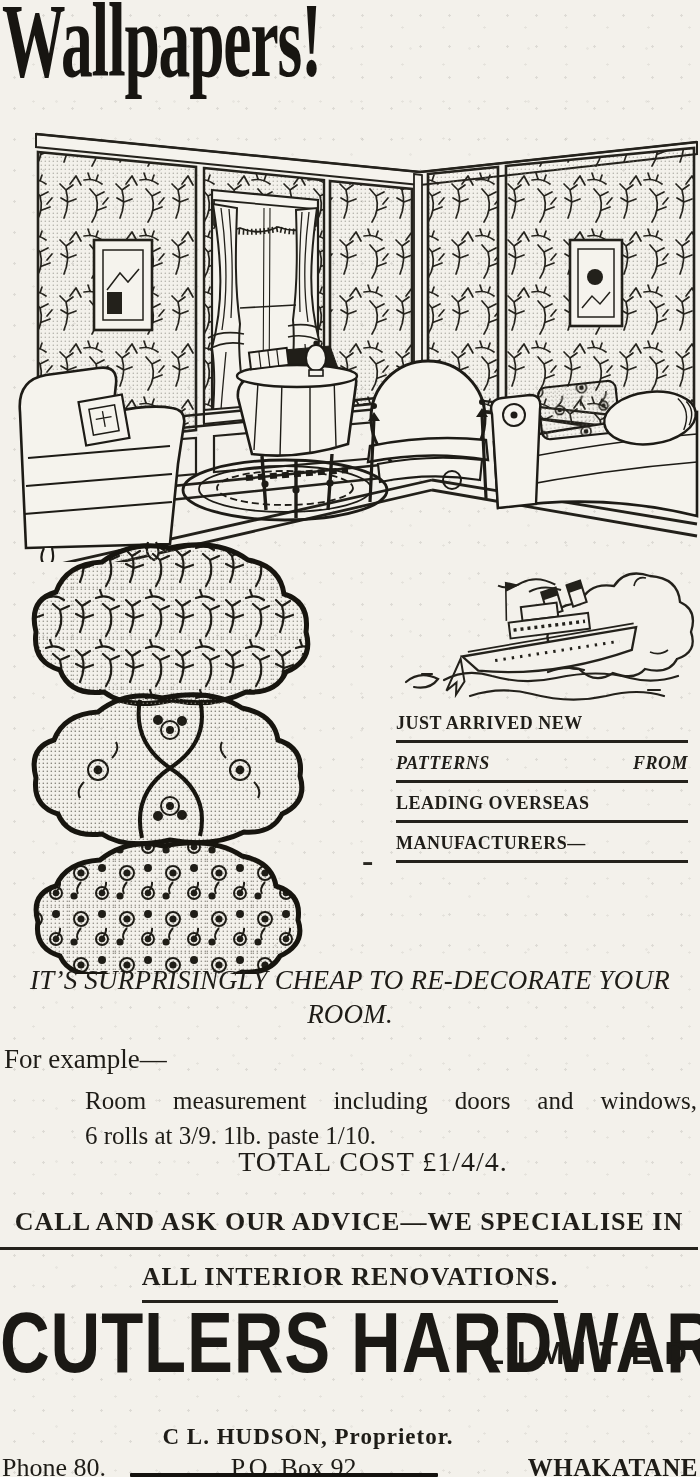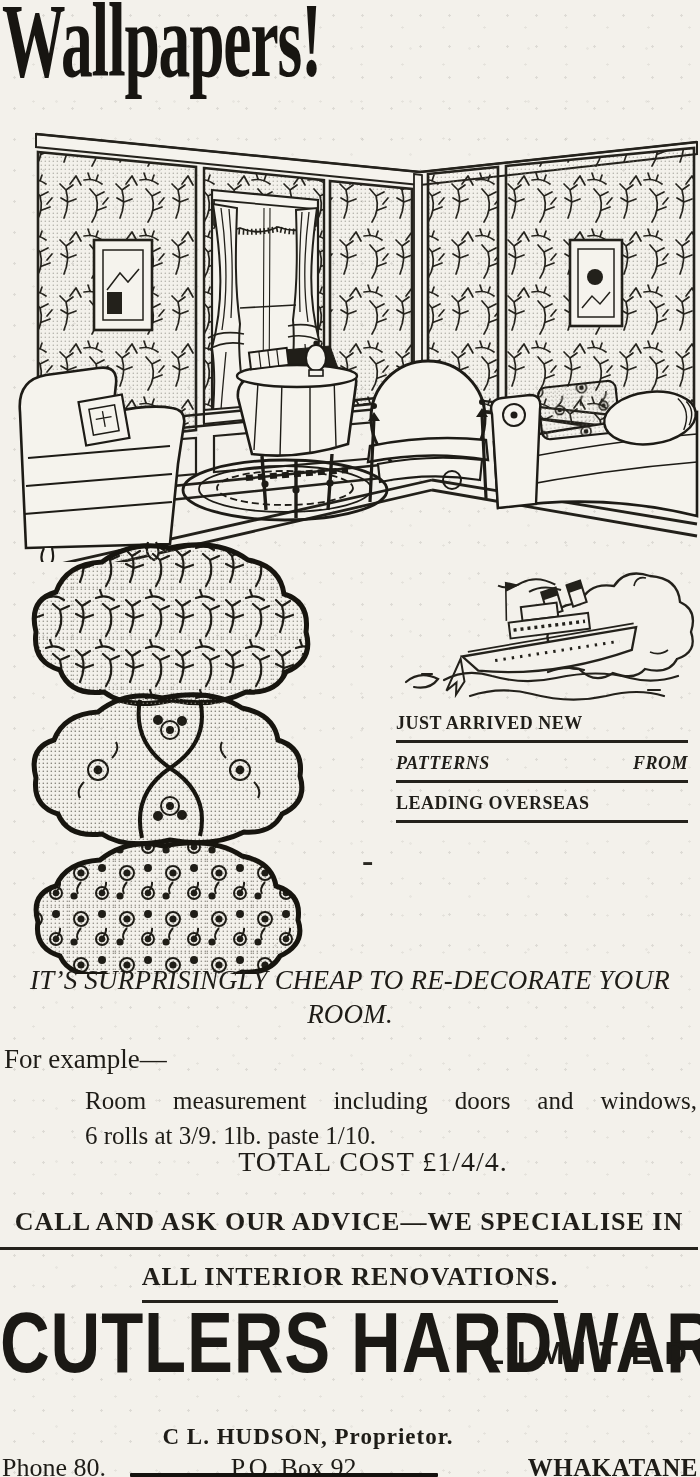--- a/index.html
+++ b/index.html
@@ -346,20 +346,21 @@
     </g>
   </svg>
 
   <div class="arrival">
     <div class="ln">JUST ARRIVED NEW</div>
     <div class="ln spread">
       <span>PATTERNS</span>
       <span>FROM</span>
     </div>
     <div class="ln">LEADING OVERSEAS</div>
+    <div class="ln">MANUFACTURERS—</div>
   </div>
   <div class="stray-dash">-</div>
 
   <div class="cheap">
     <div>IT’S SURPRISINGLY CHEAP TO RE-DECORATE YOUR</div>
     <div>ROOM.</div>
   </div>
   <div class="for-example">For example—</div>
   <div class="example-par">
     <div class="jl">Room measurement including doors and windows,</div>

